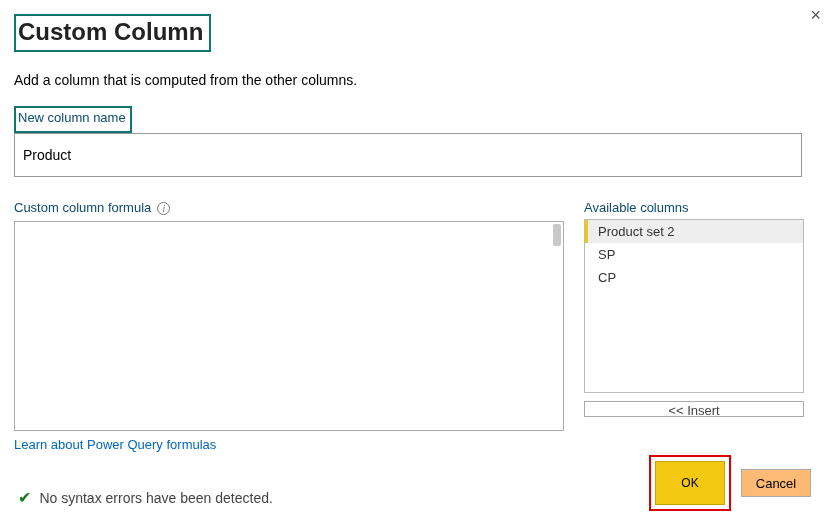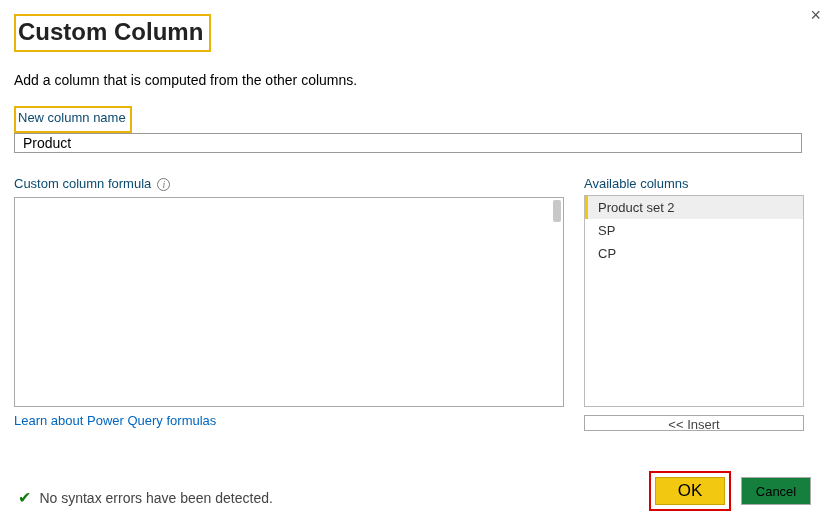--- a/index.html
+++ b/index.html
@@ -24,21 +24,21 @@
     line-height: 1;
   }
   .title {
     font-size: 24px;
     font-weight: 600;
     color: #222;
     margin: 0 0 6px 0;
     display: inline-block;
     padding: 2px 6px 4px 2px;
   }
-  .red-box { border: 2px solid #eab308; }
+  .red-box { border: 2px solid #0f766e; }
   .desc {
     margin-top: 14px;
     color: #000000;
     font-size: 14px;
   }
   .name-block {
     margin-top: 18px;
     display: inline-block;
     padding: 2px 4px 4px 2px;
   }
@@ -47,21 +47,21 @@
     color: #0c4a6e;
     margin-bottom: 2px;
   }
   .name-input-wrap { display:flex; }
   .name-input {
     width: 788px;
     padding: 4px 8px;
     font-size: 14px;
     border: 1px solid #999;
     outline: none;
-    height: 20px;
+    height: 44px;
   }
   .formula-row {
     display: flex;
     gap: 20px;
     margin-top: 23px;
   }
   .formula-col { width: 550px; }
   .avail-col { width: 220px; }
   .formula-label-row {
     display: flex;
@@ -103,21 +103,21 @@
   .learn-link {
     color: #0066bf;
     font-size: 13px;
     margin-top: 6px;
     display: inline-block;
     cursor: pointer;
   }
   .avail-list {
     margin-top: 4px;
     border: 1px solid #bbb;
-    height: 212px;
+    height: 174px;
     font-size: 13px;
   }
   .avail-item {
     padding: 4px 10px;
     cursor: pointer;
     border-left: 3px solid transparent;
   }
   .avail-item.selected {
     background: #eee;
     border-left: 3px solid #f2c811;
@@ -151,30 +151,30 @@
     bottom: 16px;
     right: 22px;
     display: flex;
     gap: 10px;
     align-items: center;
   }
   .ok-btn {
     background: #f2c811;
     border: 1px solid #c9a400;
     width: 70px;
-    height: 28px;
-    font-size: 17px;
+    height: 44px;
+    font-size: 12px;
     cursor: pointer;
   }
   .ok-wrap {
     border: 2px solid #d80000;
     padding: 4px;
   }
   .cancel-btn {
-    background: #15803d;
+    background: #fdba74;
     border: 1px solid #aaa;
     width: 70px;
     height: 28px;
     font-size: 13px;
     cursor: pointer;
   }
 </style>
 </head>
 <body>
 

